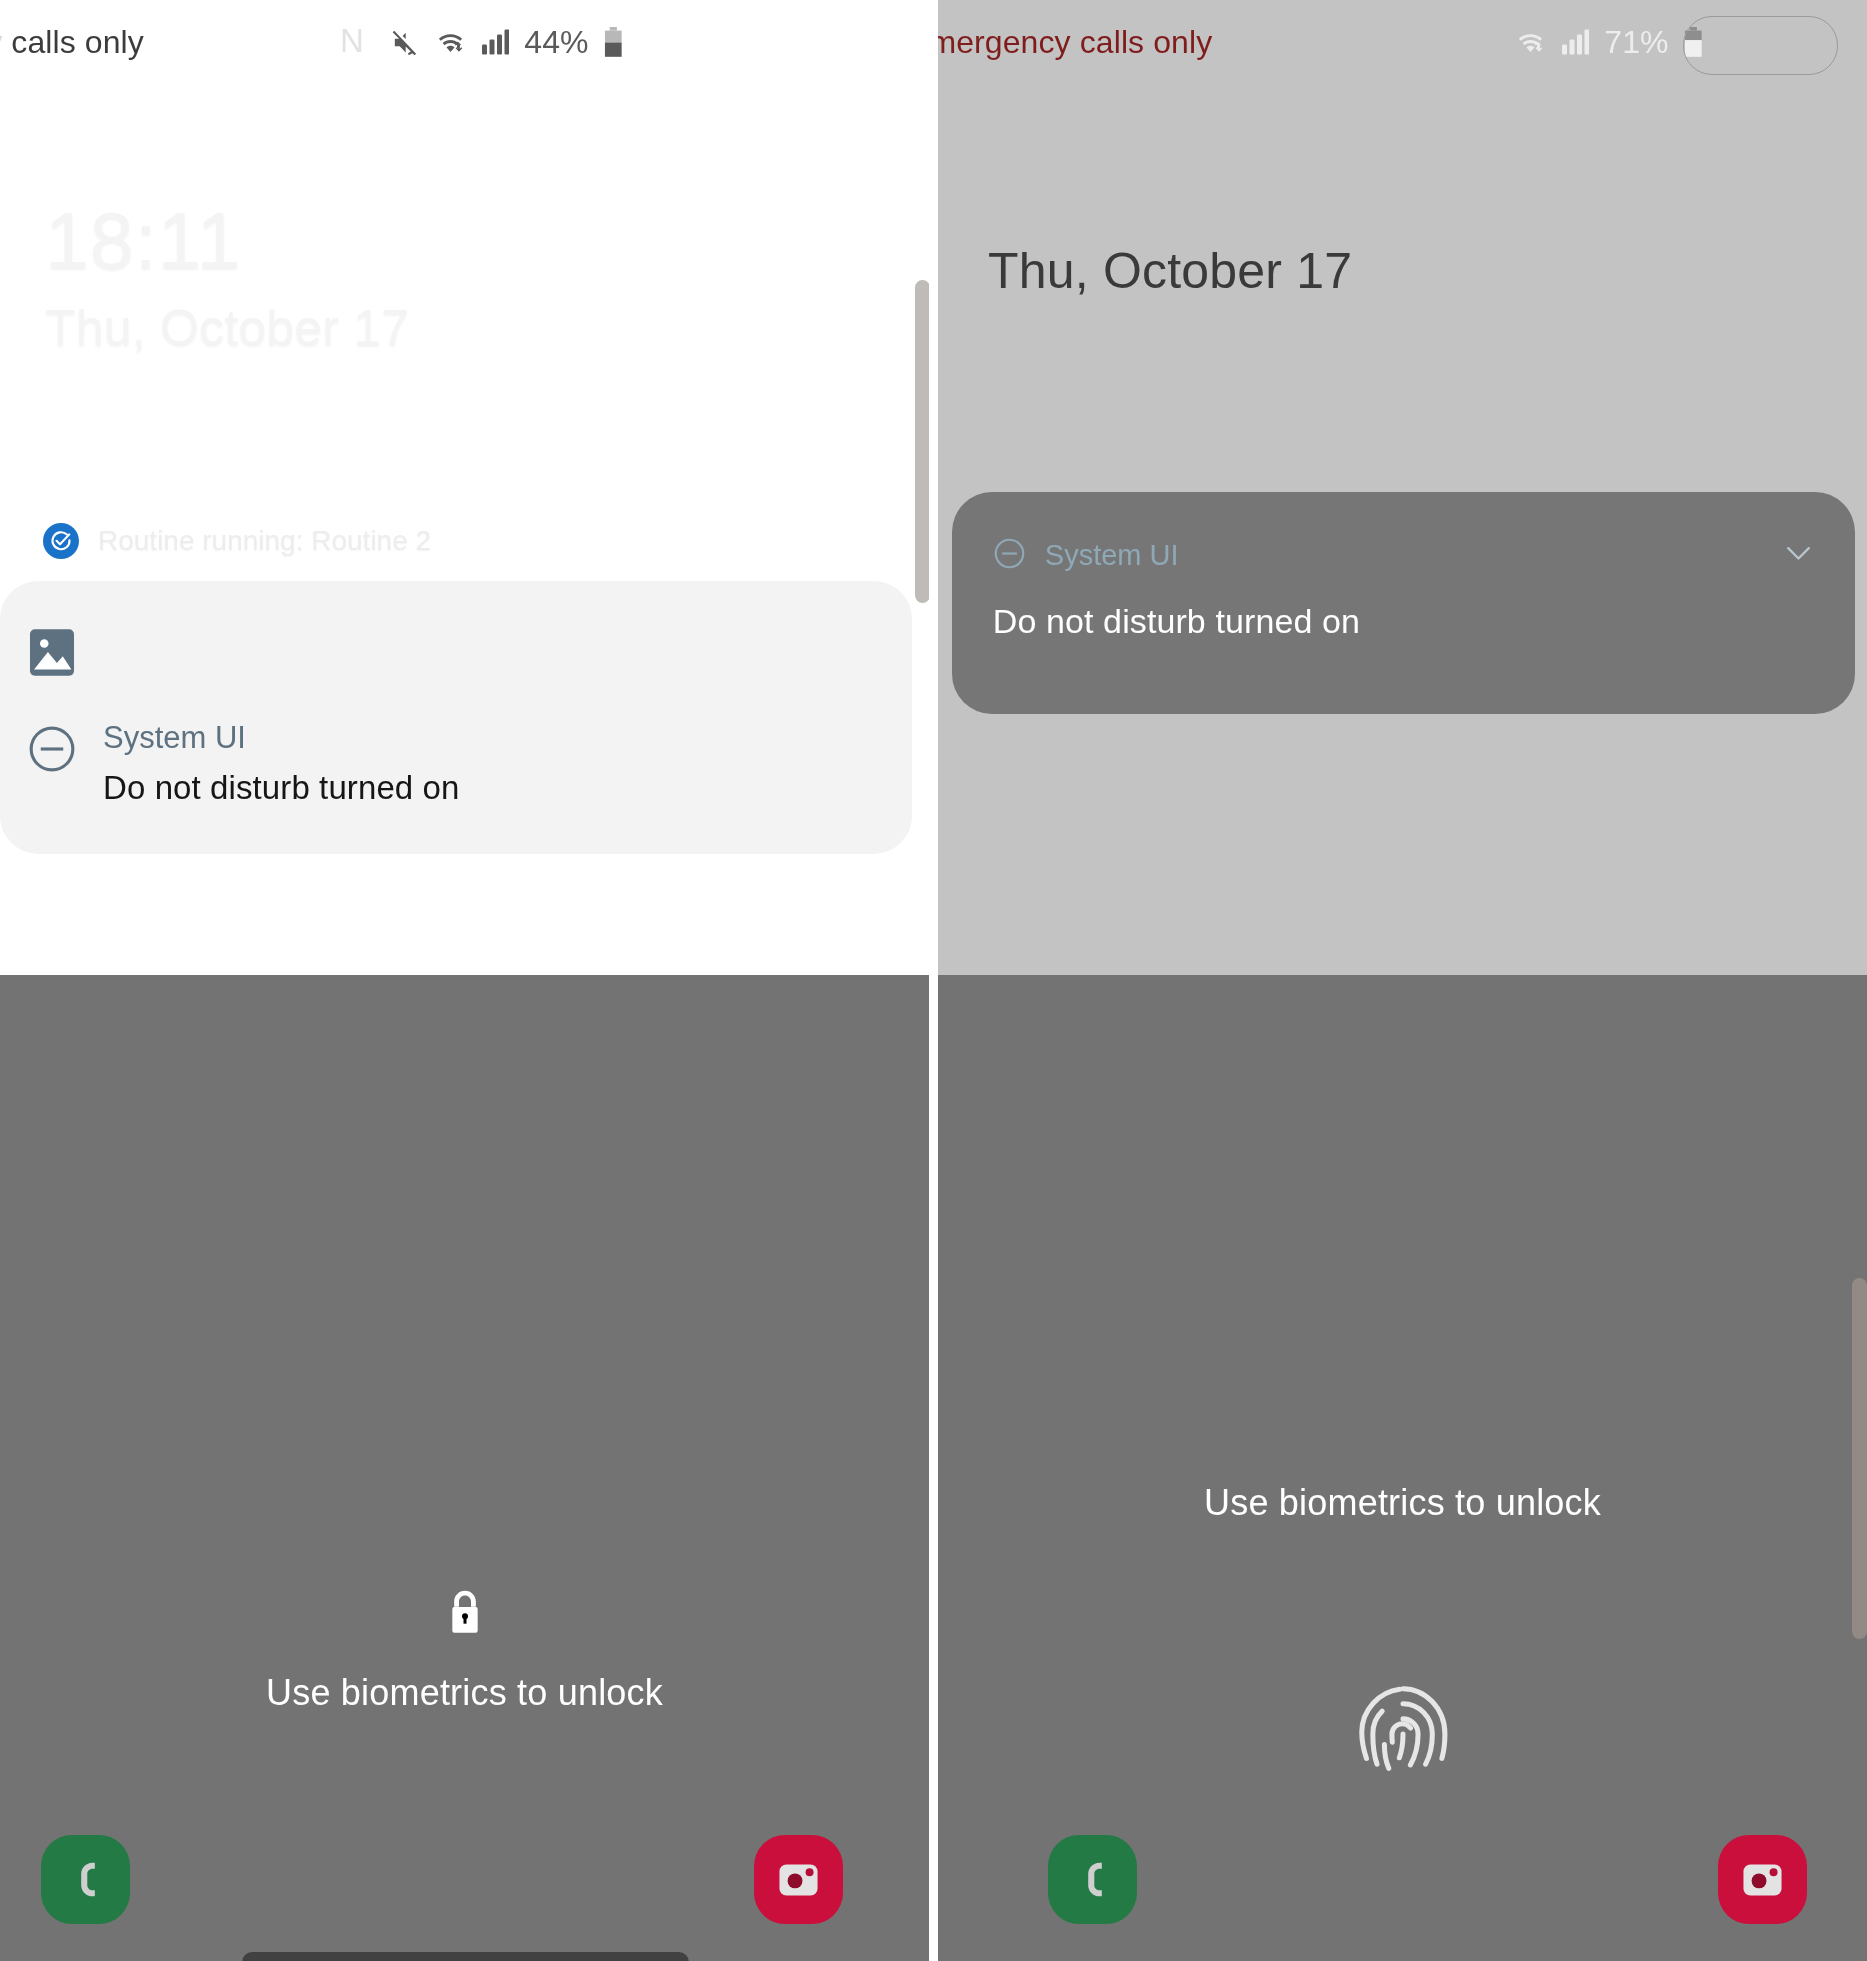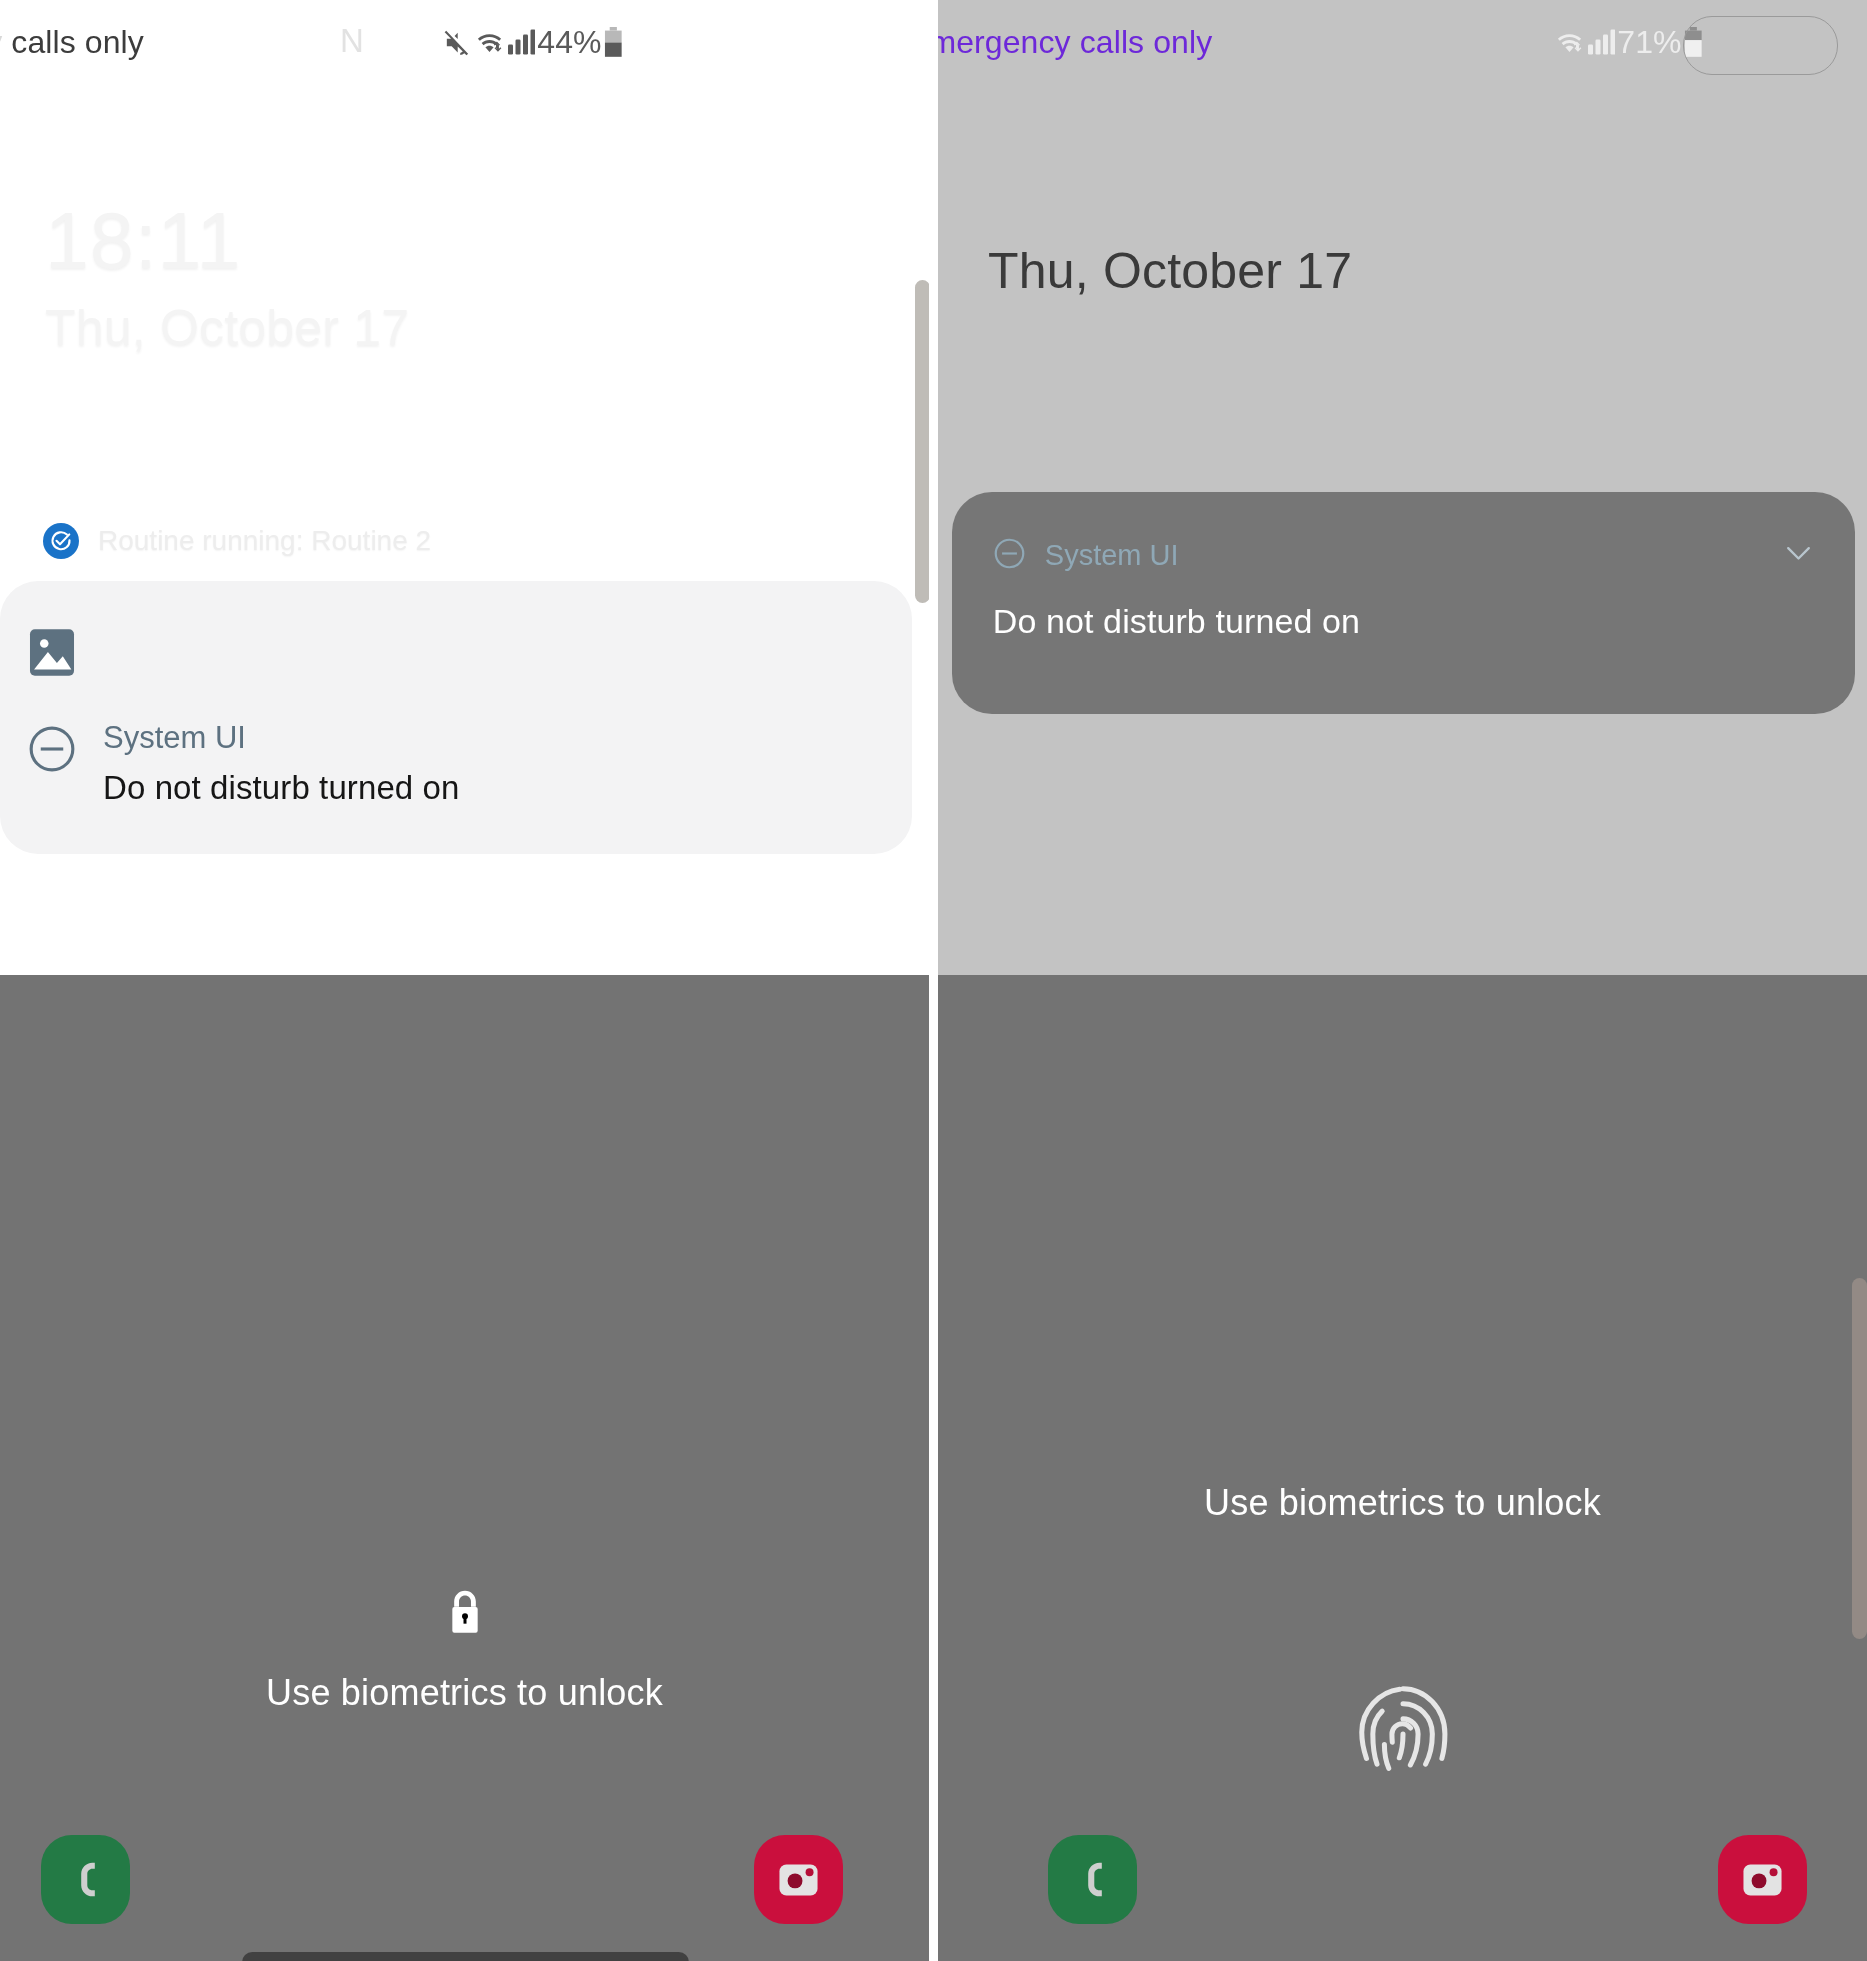--- a/index.html
+++ b/index.html
@@ -13,24 +13,24 @@
 
   .top-left{position:absolute;left:0;top:0;width:929px;height:975px;background:#ffffff;}
   .top-right{position:absolute;left:0;top:0;width:929px;height:975px;background:#c3c3c3;}
   .bottom{position:absolute;left:0;top:975px;width:978px;height:987px;background:#737373;}
 
   
   .statusbar{position:absolute;left:0;top:0;width:929px;height:86px;}
   .carrier{position:absolute;top:22.4px;font-size:32px;line-height:40px;letter-spacing:0.1px;white-space:nowrap;}
   .carrier-l{left:-13.8px;color:#3c3c3c;}
   .carrier-l .faded{color:#d8d8d8;}
-  .carrier-r{left:-8.6px;color:#6d28d9;}
+  .carrier-r{left:-8.6px;color:#7f1d1d;}
   .ghost-glyph{position:absolute;left:340px;top:22.4px;font-size:33px;color:#e2e2e2;}
 
-  .sb-icons{position:absolute;top:19px;display:flex;align-items:center;gap:2px;height:46px;}
+  .sb-icons{position:absolute;top:19px;display:flex;align-items:center;gap:15px;height:46px;}
   .sb-icons-l{right:305px;color:#5a5a5a;}
   .sb-icons-r{right:163px;color:#ededed;}
   .sb-pct{font-size:32px;line-height:34px;letter-spacing:0px;}
 
   .icon-mute{width:29px;height:29px;display:block;}
   .icon-wifi{width:33px;height:29px;display:block;}
   .icon-signal{width:27.5px;height:26px;display:block;}
   .icon-batt{width:20.6px;height:31px;display:block;}
 
   .pill-outline{position:absolute;right:29px;top:15.5px;width:155px;height:59px;border:1.7px solid #9a9a9a;border-radius:29px;box-sizing:border-box;}

